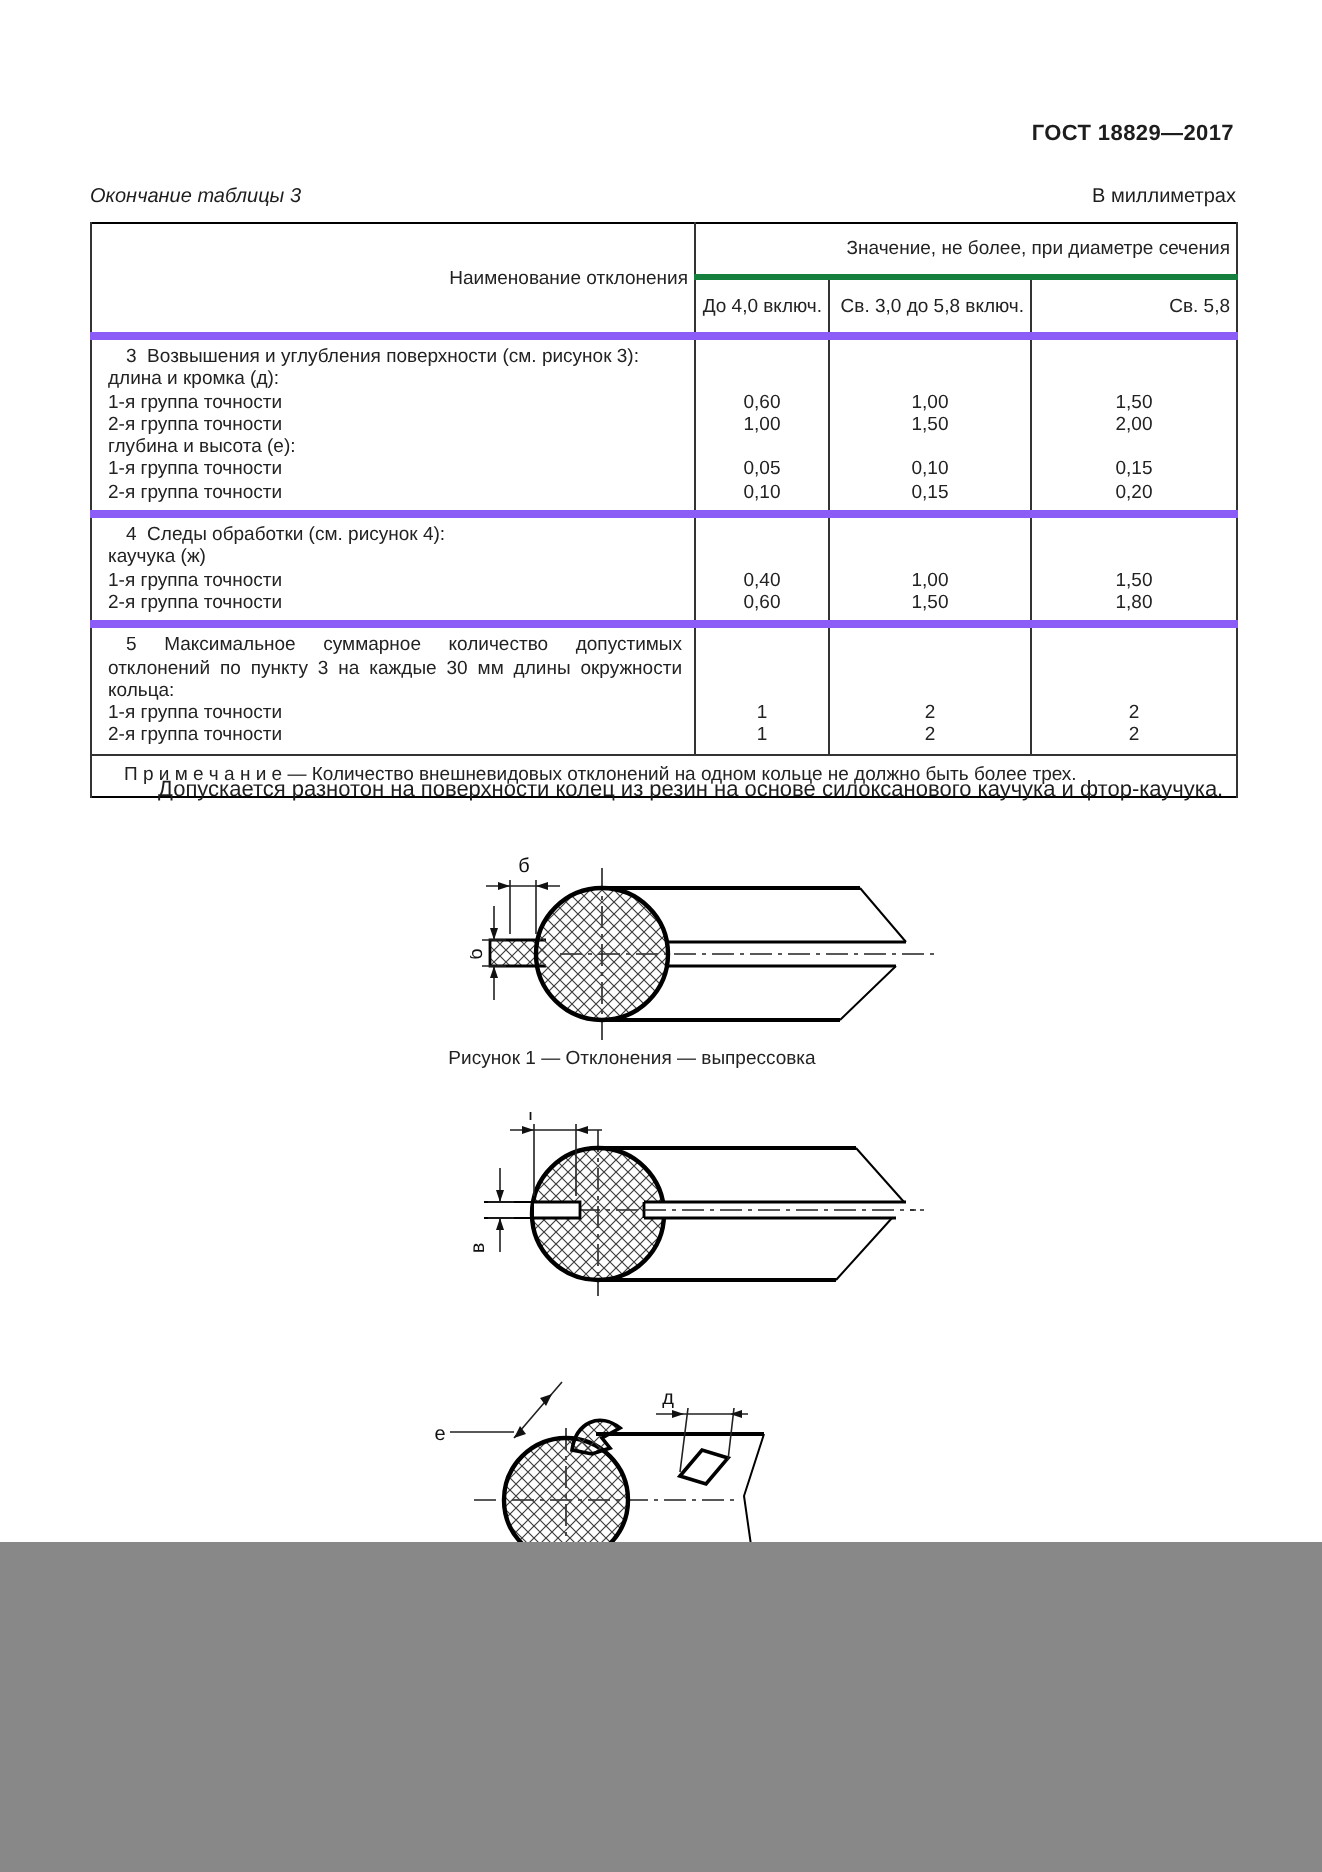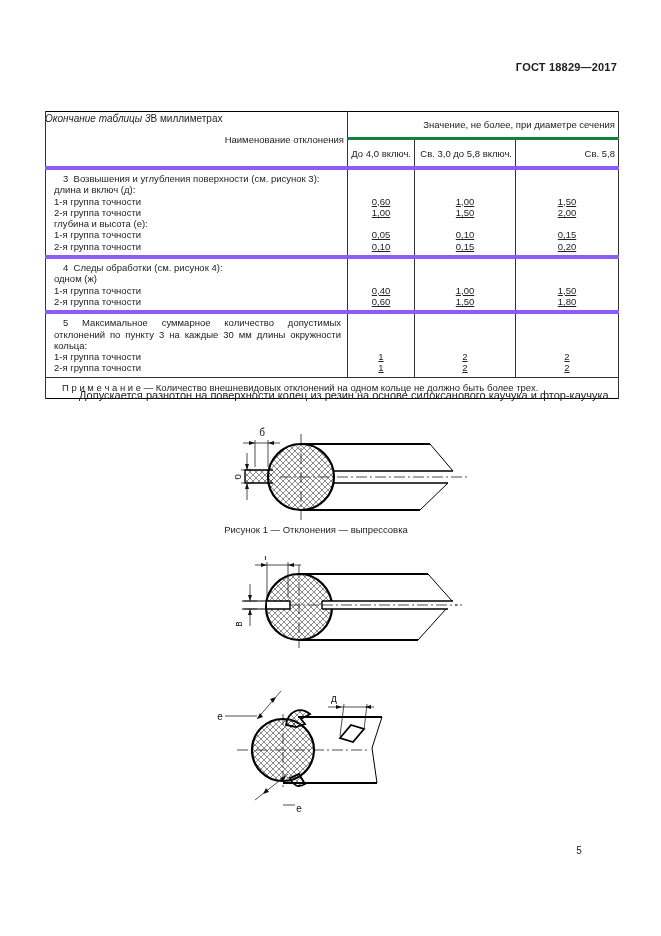--- a/index.html
+++ b/index.html
@@ -1,38 +1,38 @@
 <!DOCTYPE html>
 <html lang="ru"><head>
 <meta charset="utf-8">
 <style>
   html,body{margin:0;padding:0;background:#888;}
   .page{
-    position:relative;width:661px;height:936px;background:#fff;
+    position:relative;width:661px;height:771px;background:#fff;
     font-family:"Liberation Sans",sans-serif;color:#1d1d1d;overflow:hidden;
     margin:0 auto;
   }
   
   .doc-code{position:absolute;top:61px;right:44px;font-size:11px;font-weight:bold;letter-spacing:.2px;}
-  .tbl-caption-row{position:absolute;top:93px;left:45px;width:573px;display:flex;font-size:10px;margin-top:20px;}
+  .tbl-caption-row{position:absolute;top:93px;left:45px;width:573px;display:flex;justify-content:space-between;font-size:10px;}
   .cont-label{font-style:italic;}
   
   .gtable{position:absolute;top:111px;left:45px;width:573px;border-collapse:collapse;table-layout:fixed;
           border:1.6px solid #000;font-size:9.5px;color:#222;}
   .gtable td{border-left:1px solid #333;border-right:1px solid #333;vertical-align:top;padding:0 5px;line-height:11.3px;}
   .gtable thead td{border-bottom:3px solid #15803d;text-align:right;vertical-align:middle;padding:2px 3px;line-height:11px;}
   .gtable thead tr.h2 td{height:22px;}
   .gtable thead tr.h1 td{height:21px;}
   .gtable thead tr.h2{border-bottom:2px solid #000;}
   .gtable thead td.name-hdr{vertical-align:middle;}
   .gtable tr.sec-start td{border-top:4px solid #8b5cf6;padding-top:3px;}
   .gtable tr.sec-end td{padding-bottom:3px;}
   .gtable td.c-name{padding-left:8px;padding-right:6px;}
   .gtable td.c-name.indent{text-indent:9px;}
-  .gtable td.c-val{text-align:center;text-decoration:underline;}
+  .gtable td.c-val{text-align:center;}
   .gtable td.c-name .jline{text-align:justify;text-align-last:justify;}
   .gtable td.c-name div:first-child{text-indent:9px;}
   .gtable tr.note-row td{border-top:1px solid #333;padding:4px 8px 5px 16px;line-height:11.5px;}
   
   .body-par{position:absolute;top:388px;left:56px;width:573px;font-size:11px;line-height:15px;text-align:justify;text-indent:23px;}
   
   .fig{position:absolute;}
   .fig-caption{position:absolute;font-size:9.5px;color:#222;text-align:center;}
   .page-num{position:absolute;top:845px;left:570px;width:18px;font-size:10px;text-align:center;}
   svg text{font-family:"Liberation Sans",sans-serif;font-size:10px;fill:#111;}
@@ -76,21 +76,21 @@
       </tr>
     </thead>
     <tbody>
         <tr class="sec-start">
           <td class="c-name indent">3&nbsp; Возвышения и углубления поверхности (см. рисунок 3):</td>
           <td class="c-val"></td>
           <td class="c-val"></td>
           <td class="c-val"></td>
         </tr>
         <tr>
-          <td class="c-name">длина и включ (д):</td>
+          <td class="c-name">длина и кромка (д):</td>
           <td class="c-val"></td>
           <td class="c-val"></td>
           <td class="c-val"></td>
         </tr>
         <tr>
           <td class="c-name">1-я группа точности</td>
           <td class="c-val">0,60</td>
           <td class="c-val">1,00</td>
           <td class="c-val">1,50</td>
         </tr>
@@ -118,21 +118,21 @@
           <td class="c-val">0,15</td>
           <td class="c-val">0,20</td>
         </tr>
         <tr class="sec-start">
           <td class="c-name indent">4&nbsp; Следы обработки (см. рисунок 4):</td>
           <td class="c-val"></td>
           <td class="c-val"></td>
           <td class="c-val"></td>
         </tr>
         <tr>
-          <td class="c-name">одном (ж)</td>
+          <td class="c-name">каучука (ж)</td>
           <td class="c-val"></td>
           <td class="c-val"></td>
           <td class="c-val"></td>
         </tr>
         <tr>
           <td class="c-name">1-я группа точности</td>
           <td class="c-val">0,40</td>
           <td class="c-val">1,00</td>
           <td class="c-val">1,50</td>
         </tr>

